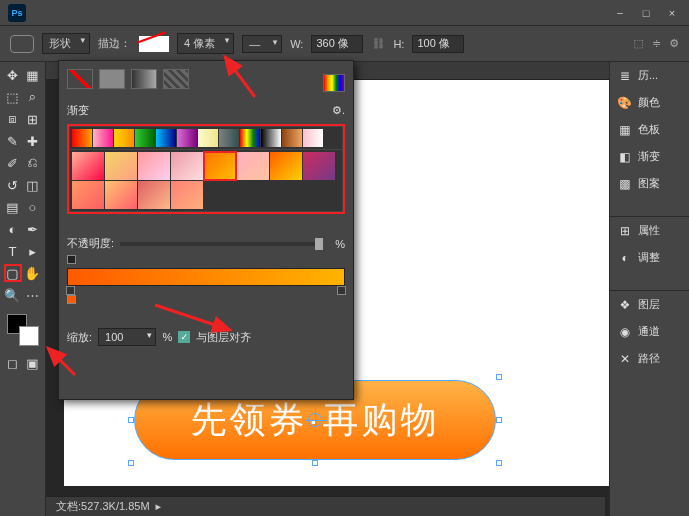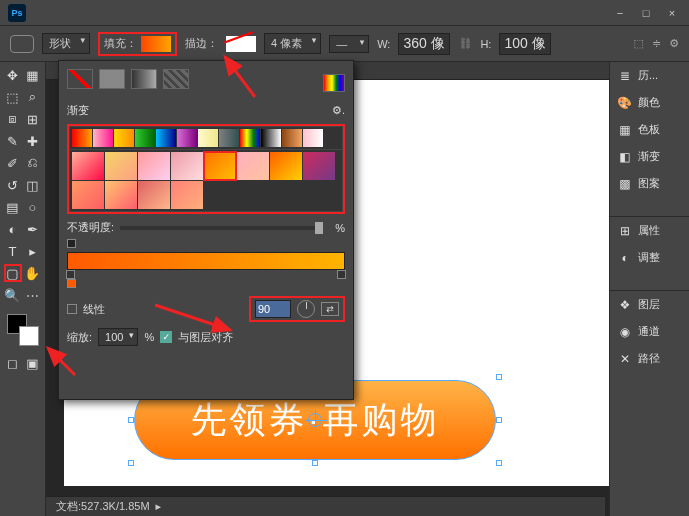--- a/index.html
+++ b/index.html
@@ -11,21 +11,21 @@
 .win-ctrl{margin-left:auto;display:flex;gap:8px;color:#ccc}
 .win-ctrl span{width:18px;text-align:center;cursor:pointer}
 .optbar{height:36px;background:#454545;display:flex;align-items:center;padding:0 10px;gap:8px;border-bottom:1px solid #2a2a2a;font-size:11px}
 .shape-ic{width:24px;height:18px;border:1px solid #888;border-radius:4px}
 .dd{background:#3a3a3a;border:1px solid #222;padding:2px 18px 2px 6px;position:relative;font-size:11px}
 .dd::after{content:"▾";position:absolute;right:4px;top:1px;font-size:9px}
 .fill-grp{display:flex;align-items:center;gap:4px;border:2px solid #e22;padding:2px 4px}
 .fill-sw{width:30px;height:16px;background:linear-gradient(90deg,#ff4500,#ffa500)}
 .stroke-sw{width:30px;height:16px;background:#fff;position:relative}
 .stroke-sw::after{content:"";position:absolute;inset:0;border-top:2px solid red;transform:rotate(-20deg)}
-.num-in{width:52px;background:#333;border:1px solid #222;padding:2px 4px;color:#ddd;font-size:14px}
+.num-in{width:52px;background:#333;border:1px solid #222;padding:2px 4px;color:#ddd;font-size:11px}
 .main{display:flex;height:454px}
 .tools{width:46px;background:#454545;display:flex;flex-direction:column;align-items:center;padding-top:4px;gap:4px;border-right:1px solid #2a2a2a}
 .tools .tool-row{display:flex;gap:2px}
 .tool{width:18px;height:18px;display:flex;align-items:center;justify-content:center;color:#ddd;font-size:13px;cursor:pointer}
 .tool.sel{border:2px solid #e22}
 .fgbg{position:relative;width:32px;height:32px;margin-top:6px}
 .fg{position:absolute;width:20px;height:20px;background:#000;border:1px solid #888;top:0;left:0}
 .bg{position:absolute;width:20px;height:20px;background:#fff;border:1px solid #888;bottom:0;right:0}
 .canvas{flex:1;background:#262626;position:relative;overflow:hidden}
 .ruler-h{height:18px;background:#3a3a3a;border-bottom:1px solid #222}
@@ -55,21 +55,21 @@
 .ftab.none{background:linear-gradient(45deg,transparent 45%,red 45%,red 55%,transparent 55%)}
 .ftab.solid{background:#888}
 .ftab.grad{background:linear-gradient(90deg,#333,#aaa)}
 .ftab.patt{background:repeating-linear-gradient(45deg,#666 0 3px,#444 3px 6px)}
 .rainbow{width:22px;height:18px;margin-left:auto;background:linear-gradient(90deg,red,orange,yellow,green,blue,purple);border:1px solid #666}
 .sect{display:flex;align-items:center;justify-content:space-between;margin:6px 0}
 .gear{cursor:pointer}
 .presets{display:flex;flex-wrap:wrap;gap:1px;background:#333;padding:2px;max-height:90px;overflow:hidden}
 .pre{width:20px;height:18px;cursor:pointer}
 .pre.sel{outline:2px solid #e22;outline-offset:-1px;z-index:2}
-.row{display:flex;align-items:center;gap:6px;margin-top:6px}
+.row{display:flex;align-items:center;gap:6px;margin-top:22px}
 .sl-track{flex:1;height:4px;background:#333;position:relative}
 .sl-thumb{position:absolute;right:0;top:-4px;width:8px;height:12px;background:#aaa}
 .gradbar{height:18px;background:linear-gradient(90deg,#ff5a00,#ffb400);margin:4px 0;border:1px solid #222;position:relative}
 .gstop{position:absolute;width:9px;height:9px;background:#333;border:1px solid #888;bottom:-10px}
 .ang-grp{display:flex;align-items:center;gap:6px;border:2px solid #e22;padding:2px 4px}
 .ang-in{width:36px;background:#4a6a9a;border:1px solid #222;color:#fff;padding:2px;font-size:11px}
 .ang-dial{width:18px;height:18px;border:1px solid #888;border-radius:50%;position:relative}
 .ang-dial::after{content:"";position:absolute;top:1px;left:8px;width:1px;height:7px;background:#ccc}
 .rev{width:18px;height:14px;border:1px solid #888;display:flex;align-items:center;justify-content:center;font-size:9px}
 .chk{width:12px;height:12px;background:#5a9;display:inline-flex;align-items:center;justify-content:center;font-size:9px;color:#fff}
@@ -86,24 +86,20 @@
   <div class="win-ctrl">
     <span>−</span>
     <span>□</span>
     <span>×</span>
   </div>
 </div>
 
 <div class="optbar">
   <div class="shape-ic"></div>
   <div class="dd">形状</div>
-  <div class="fill-grp">
-    <span>填充：</span>
-    <div class="fill-sw"></div>
-  </div>
   <span>描边：</span>
   <div class="stroke-sw"></div>
   <div class="dd">4 像素</div>
   <div class="dd" style="width:40px">—</div>
   <span>W:</span>
   <input class="num-in" value="360 像" style="">
   <span style="color:#888">⛓</span>
   <span>H:</span>
   <input class="num-in" value="100 像" style="">
   <span style="margin-left:auto;color:#aaa">⬚</span>
@@ -293,32 +289,22 @@
   </div>
   <div style="margin-top:4px">
       <div style="width:9px;height:9px;background:#222;border:1px solid #888"></div>
     </div>
   <div class="gradbar">
     <div class="gstop" style="left:-2px"></div>
       <div class="gstop" style="right:-2px"></div>
   </div>
   <div style="margin-top:8px"><div style="width:9px;height:9px;background:#ff5a00;border:1px solid #888;display:inline-block"></div></div>
   <div class="row">
-    <span style="width:10px;height:10px;border:1px solid #888;display:inline-block"></span>
-    <span>线性</span>
-    <span style="flex:1"></span>
-    <div class="ang-grp">
-      <input class="ang-in" value="90" style="">
-      <div class="ang-dial"></div>
-      <div class="rev">⇄</div>
-    </div>
-  </div>
-  <div class="row">
     <span>缩放:</span>
-    <div class="dd" style="padding-right:14px">100</div>
+    <div class="dd" style="padding-right:32px">100</div>
     <span>%</span>
     <span class="chk">✓</span>
     <span>与图层对齐</span>
   </div>
 </div>
 
 <div class="arrow" style="top:52px;left:220px">
   <svg width="40" height="50">
       <defs>
         <marker id="ah1" markerWidth="8" markerHeight="8" refX="6" refY="3" orient="auto">

